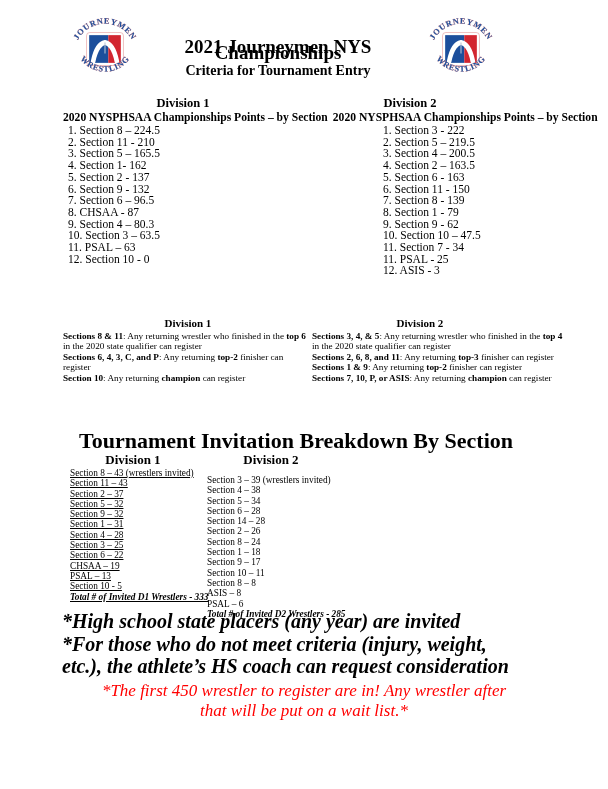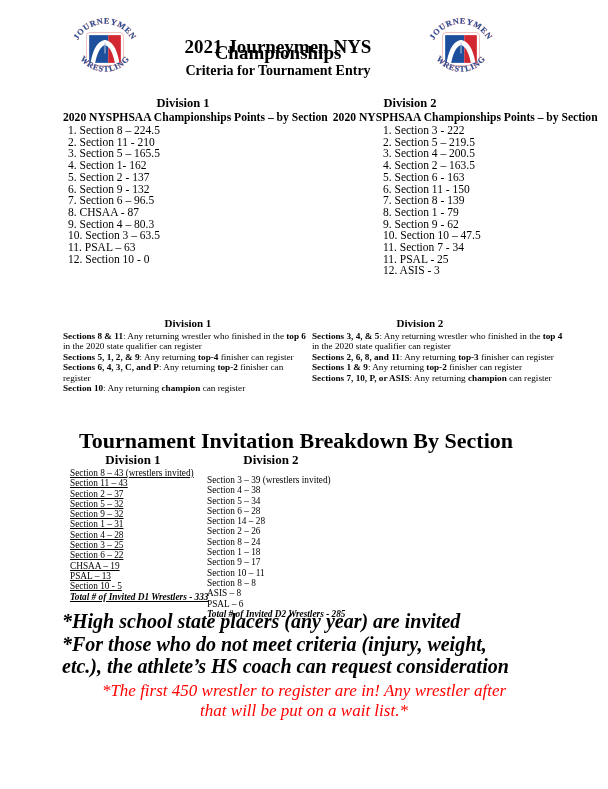--- a/index.html
+++ b/index.html
@@ -124,21 +124,20 @@
       <div>11. Section 7 - 34</div>
       <div>11. PSAL - 25</div>
       <div>12. ASIS - 3</div>
     </div>
 
   <div class="abs crithead" style="left:63px;top:317px;width:250px;">Division 1</div>
   <div class="abs crithead" style="left:312px;top:317px;width:216px;">Division 2</div>
 
   <div class="abs crit" style="left:63px;top:331px;width:250px;">
     <div><b>Sections 8 &amp; 11</b><span>: Any returning wrestler who finished in the </span><b>top 6</b><span> in the 2020 state qualifier can register</span></div>
-    <div><b>Sections 5, 1, 2, &amp; 9</b><span>: Any returning </span><b>top-4</b><span> finisher can register</span></div>
     <div><b>Sections 6, 4, 3, C, and P</b><span>: Any returning </span><b>top-2</b><span> finisher can register</span></div>
     <div><b>Section 10</b><span>: Any returning </span><b>champion</b><span> can register</span></div>
   </div>
   <div class="abs crit" style="left:312px;top:331px;width:256px;">
     <div><b>Sections 3, 4, &amp; 5</b><span>: Any returning wrestler who finished in the </span><b>top 4</b><span> in the 2020 state qualifier can register</span></div>
     <div><b>Sections 2, 6, 8, and 11</b><span>: Any returning </span><b>top-3</b><span> finisher can register</span></div>
     <div><b>Sections 1 &amp; 9</b><span>: Any returning </span><b>top-2</b><span> finisher can register</span></div>
     <div><b>Sections 7, 10, P, or ASIS</b><span>: Any returning </span><b>champion</b><span> can register</span></div>
   </div>
 

